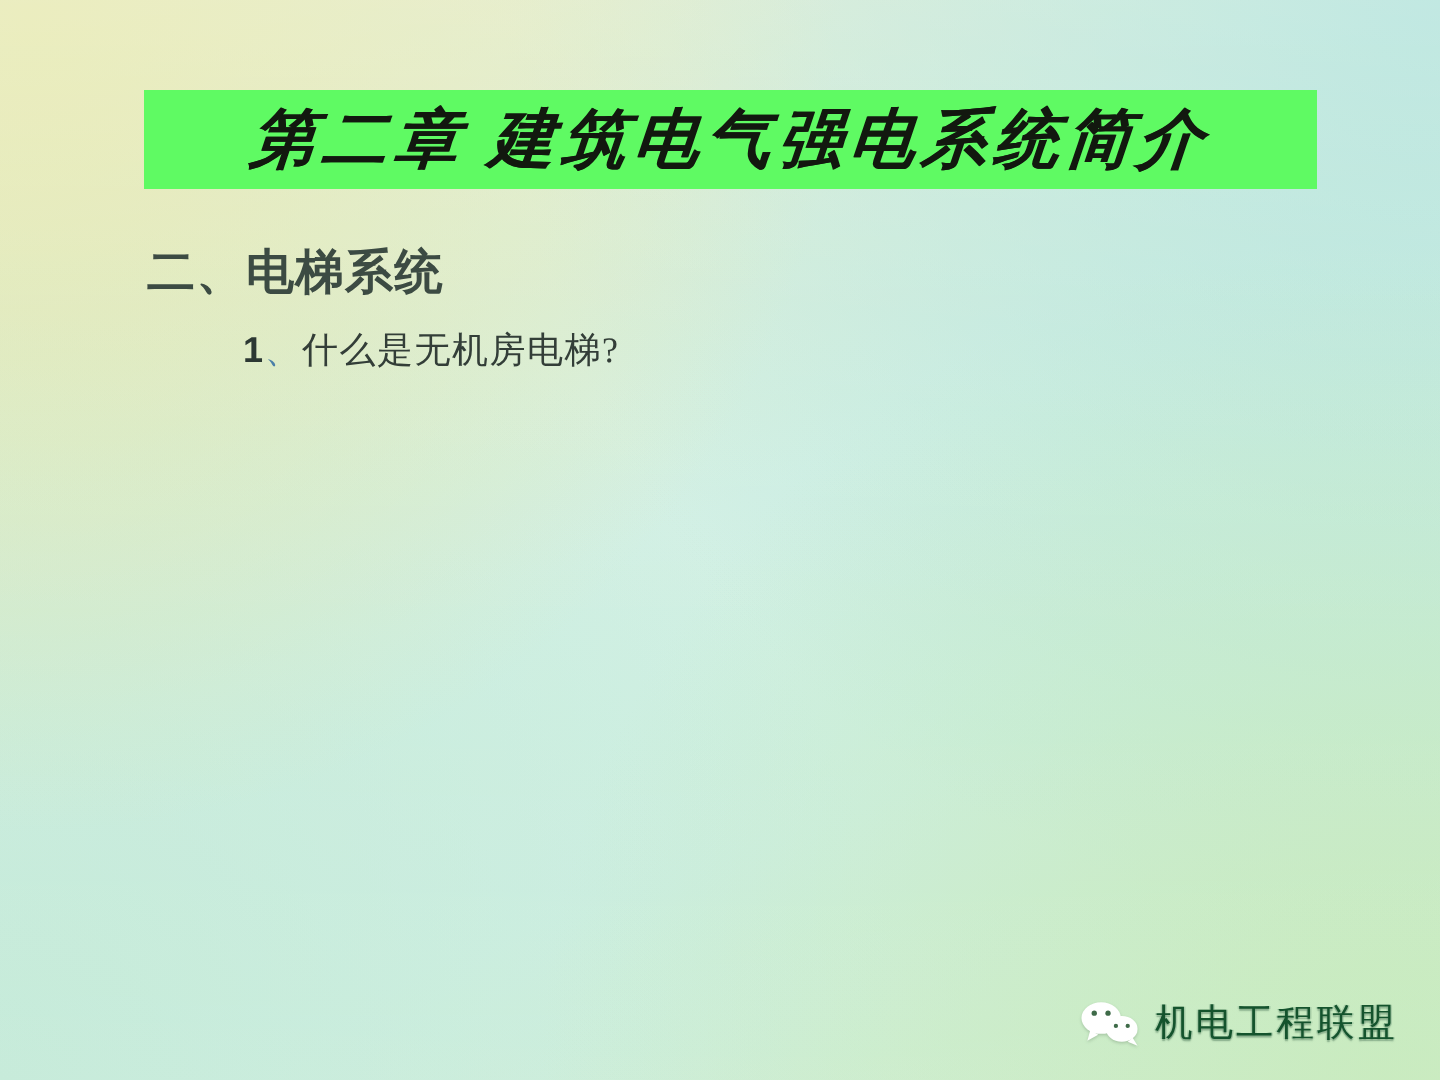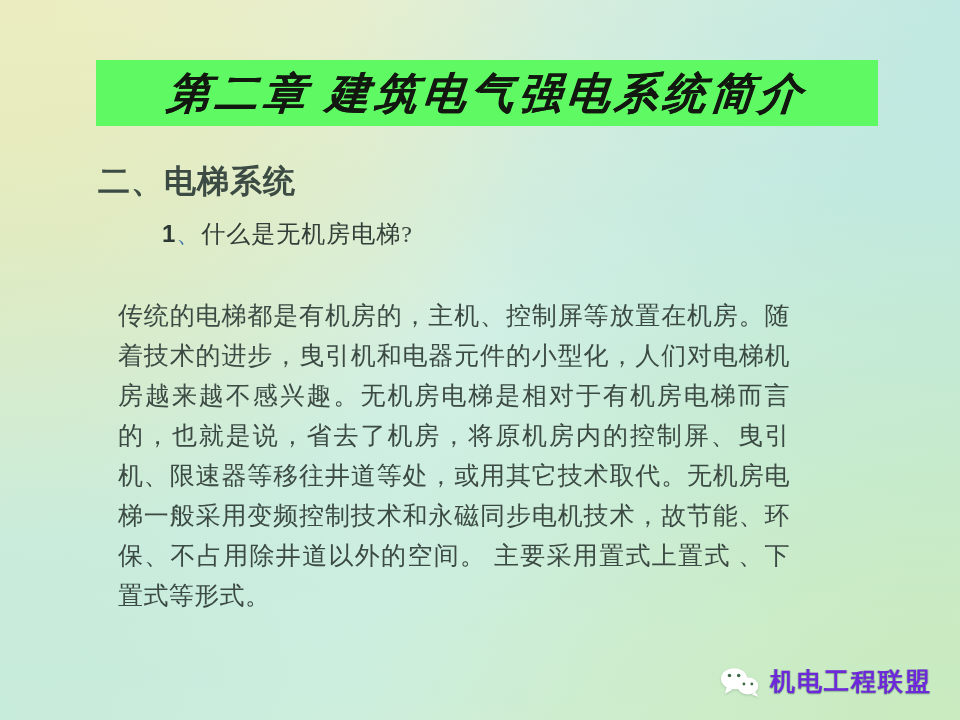--- a/index.html
+++ b/index.html
@@ -127,24 +127,24 @@
     align-items: center;
     gap: 9px;
   }
   #wechat-icon {
     width: 42px;
     height: 32px;
     display: block;
     filter: drop-shadow(0 1px 1px rgba(120,150,120,0.45));
   }
   #watermark-text {
-    color: #6d28d9;
+    color: #14532d;
     font-family: "Liberation Sans", "DejaVu Sans", sans-serif;
     font-size: 25px;
-    font-weight: 700;
+    font-weight: 400;
     letter-spacing: 2px;
     white-space: nowrap;
     text-shadow:
       0 1px 1px rgba(110,150,118,0.75),
       1px 0 0 rgba(150,190,155,0.55),
       -1px 0 0 rgba(150,190,155,0.55);
     text-align: center;
   }
 </style>
 </head>
@@ -158,21 +158,20 @@
   <div id="title-banner">
     <span id="title-text">第二章  建筑电气强电系统简介</span>
   </div>
 
   <div id="section-heading">二、电梯系统</div>
 
   <div id="sub-heading">
     <span class="num">1</span><span class="dun">、</span><span class="txt">什么是无机房电梯?</span>
   </div>
 
-  <div id="body-paragraph">传统的电梯都是有机房的，主机、控制屏等放置在机房。随着技术的进步，曳引机和电器元件的小型化，人们对电梯机房越来越不感兴趣。无机房电梯是相对于有机房电梯而言的，也就是说，省去了机房，将原机房内的控制屏、曳引机、限速器等移往井道等处，或用其它技术取代。无机房电梯一般采用变频控制技术和永磁同步电机技术，故节能、环保、不占用除井道以外的空间。  主要采用置式上置式 、下置式等形式。</div>
 
   <div id="watermark">
     <svg id="wechat-icon" viewBox="0 0 64 48">
 
       <ellipse cx="23" cy="19" rx="20" ry="16" fill="#ffffff"></ellipse>
       <polygon points="12,31 9,42 20,36" fill="#ffffff"></polygon>
       <circle cx="16" cy="14" r="2.7" fill="#3f6b49"></circle>
       <circle cx="30" cy="14" r="2.7" fill="#3f6b49"></circle>
 
       <ellipse cx="44" cy="30" rx="16" ry="13" fill="#ffffff"></ellipse>

